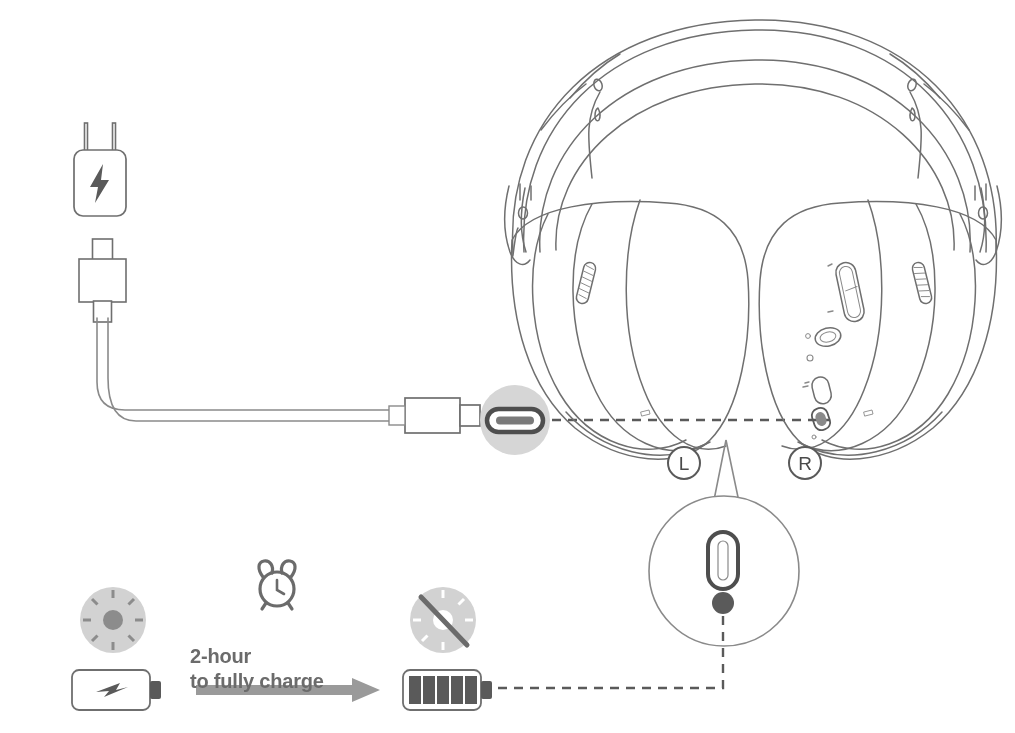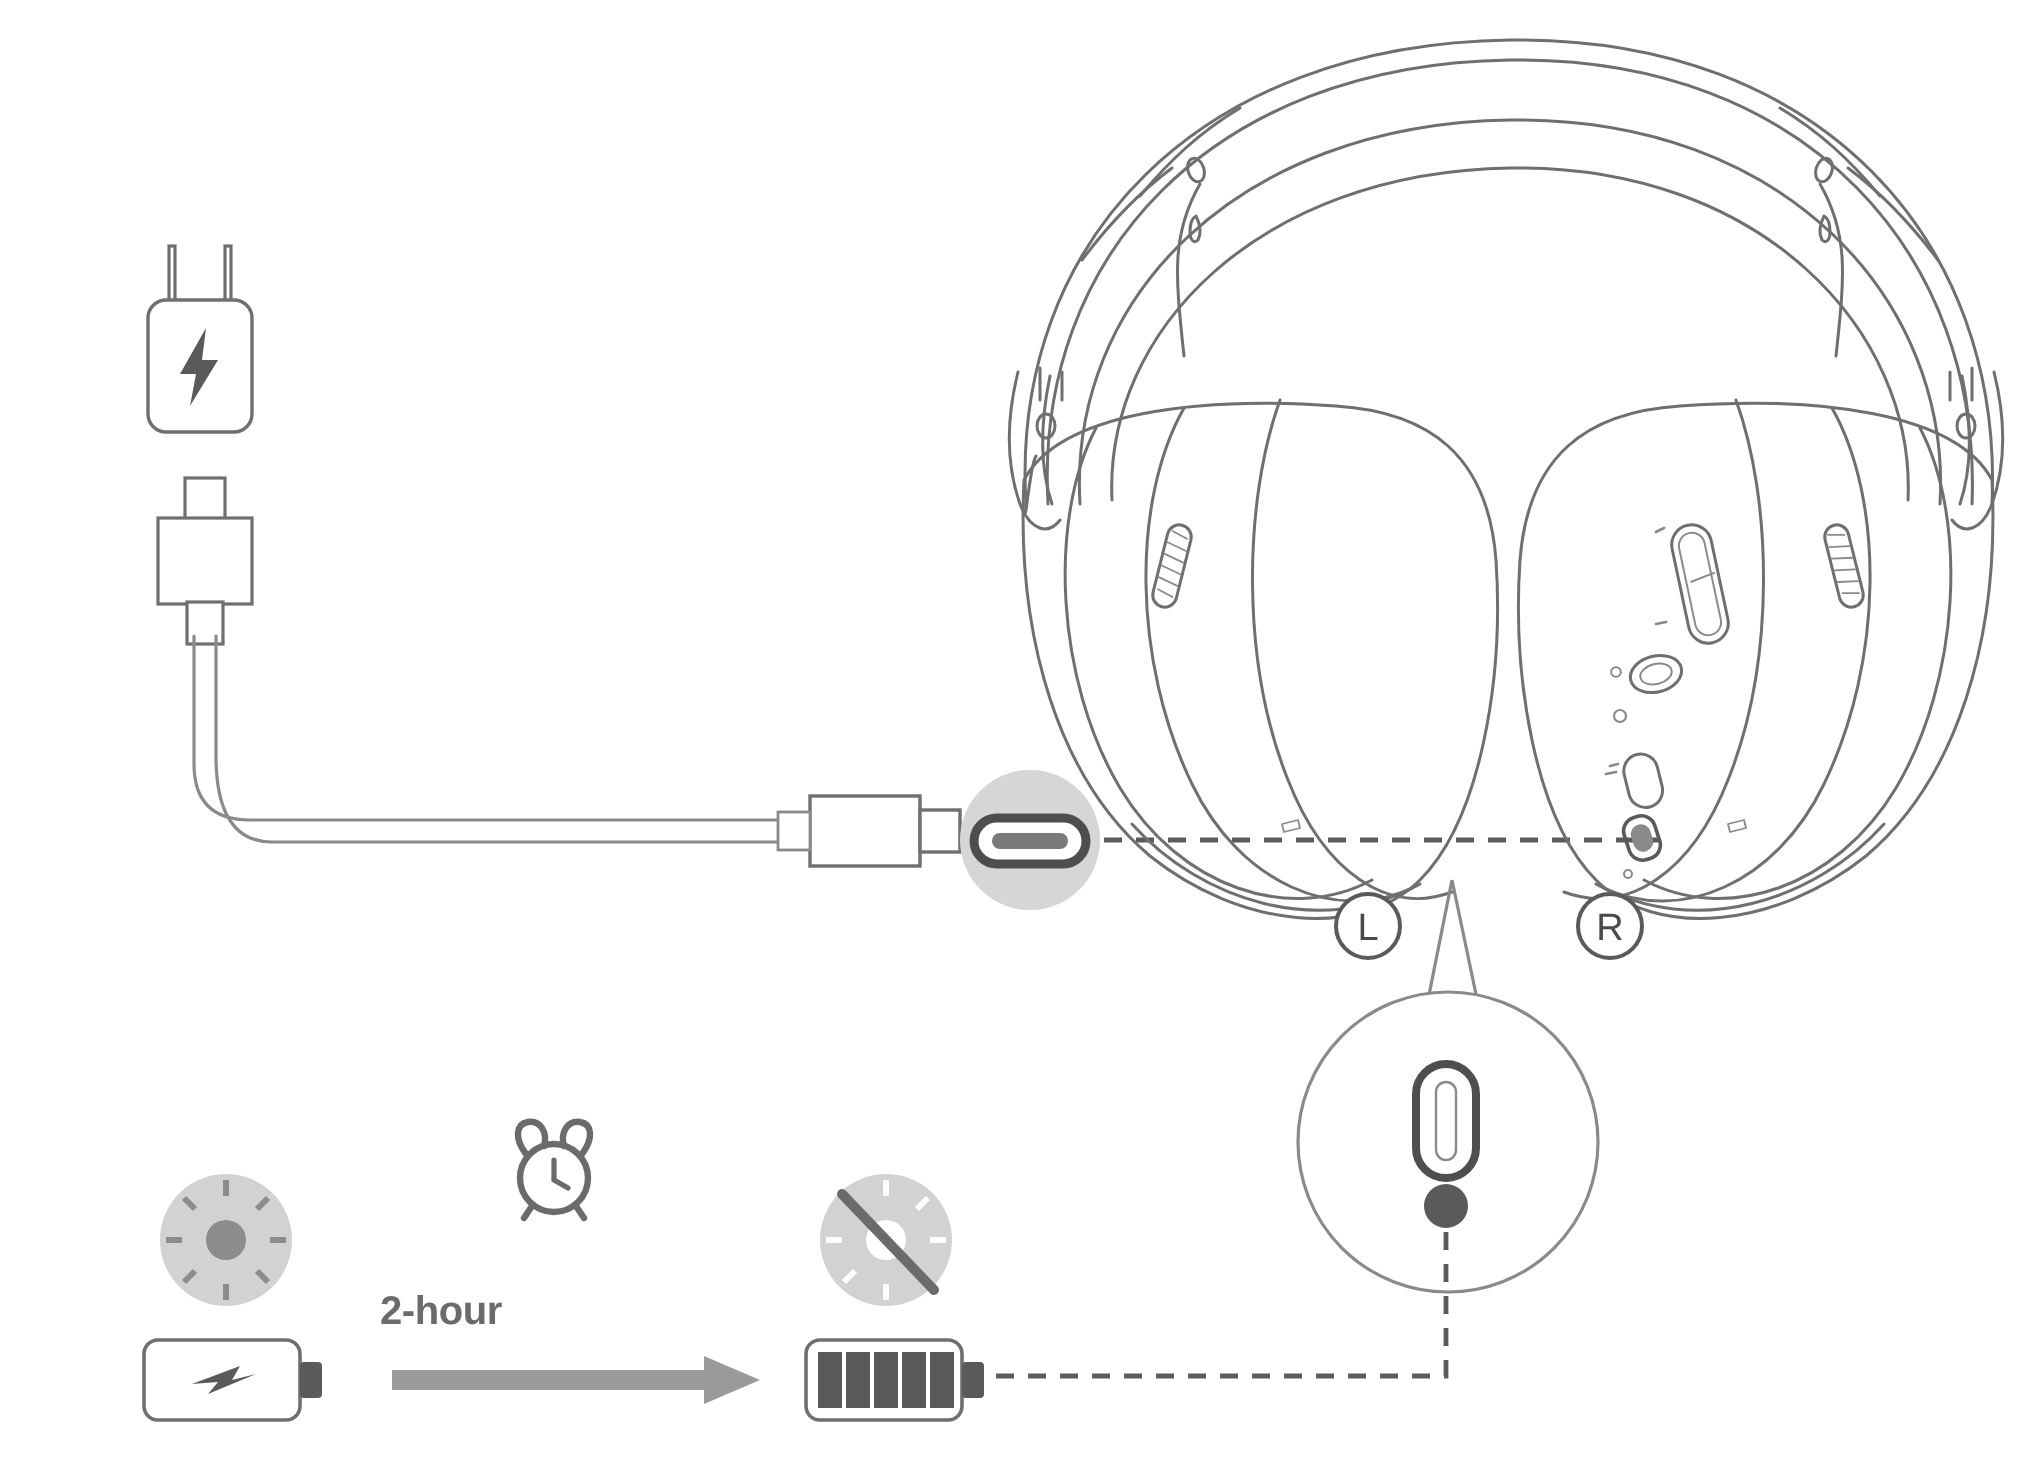--- a/index.html
+++ b/index.html
@@ -283,15 +283,16 @@
         <rect x="437" y="676" width="12" height="28"></rect>
         <rect x="451" y="676" width="12" height="28"></rect>
         <rect x="465" y="676" width="12" height="28"></rect>
       </g>
     </g>
 
   </svg>
 
   <div class="charge-text">
     <div>2-hour</div>
+    <div>to fully charge</div>
   </div>
 
 </div>
 
 </body></html>

